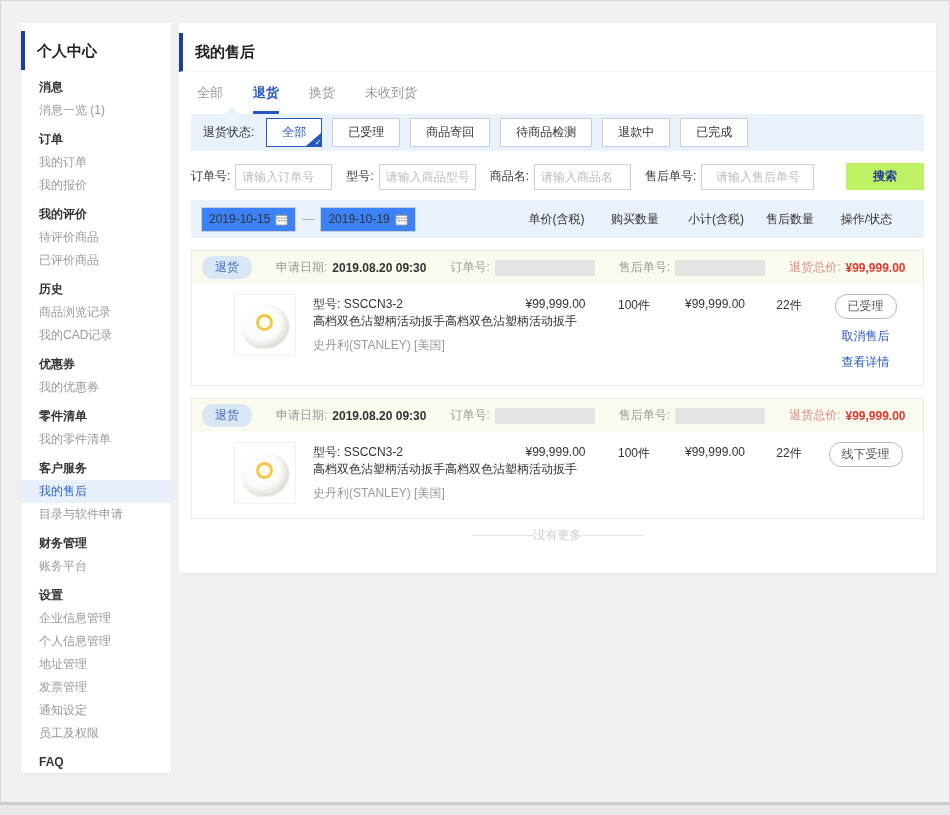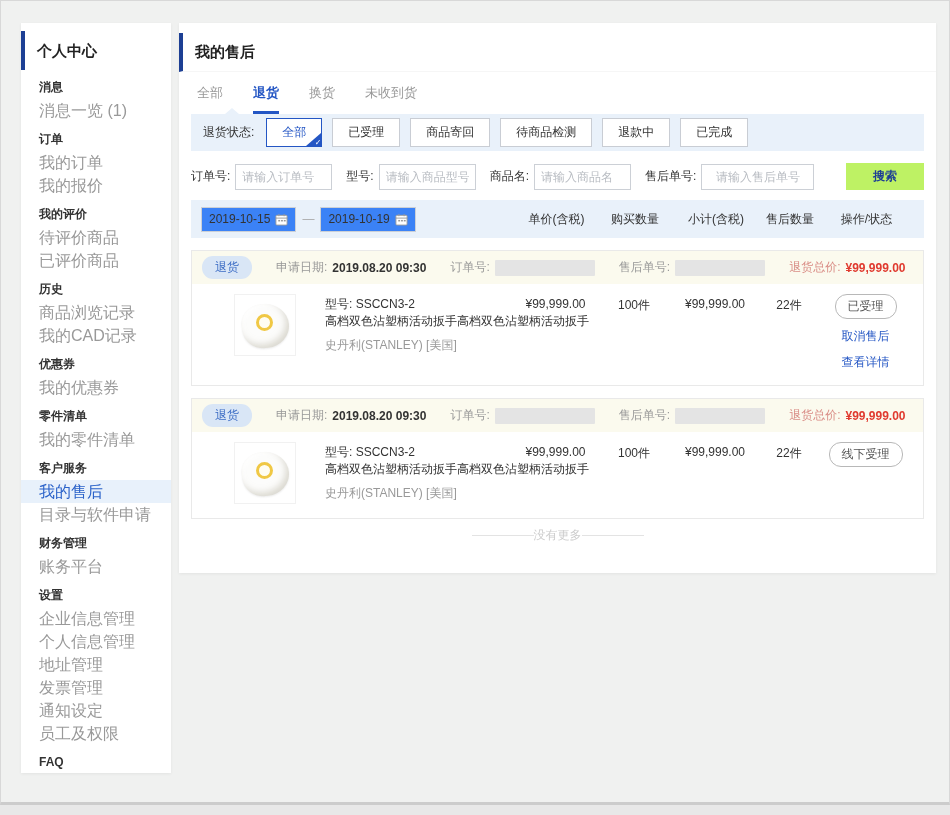--- a/index.html
+++ b/index.html
@@ -8,21 +8,21 @@
   .page { position:relative; width:950px; height:805px; background:#f0f1f0;
           border:1px solid #d8d8d8; border-bottom:3px solid #cccccc; overflow:hidden; }
 
   
   .sidebar { position:absolute; left:20px; top:22px; width:150px; height:750px;
              background:#fff; box-shadow:0 1px 3px rgba(0,0,0,.06); overflow:hidden; }
   .side-title { font-size:15px; font-weight:bold; color:#222; padding:11px 0 10px 12px;
                 border-left:4px solid #1d3f94; margin-top:8px; line-height:18px; }
   .side-section-heading { font-size:12px; font-weight:bold; color:#333;
                           padding:5px 0 5px 18px; margin-top:6px; line-height:13px; }
-  .side-item { font-size:16px; color:#999; padding:5px 0 5px 18px; line-height:13px; cursor:pointer; }
+  .side-item { font-size:12px; color:#999; padding:5px 0 5px 18px; line-height:13px; cursor:pointer; }
   .side-item.active { color:#2a62c9; background:#e8f1fb; }
 
   
   .main { position:absolute; left:178px; top:22px; width:757px; height:550px;
           background:#fff; box-shadow:0 1px 3px rgba(0,0,0,.06); }
   .main-title { font-size:15px; font-weight:bold; color:#222; padding:10px 0 10px 12px;
                 border-left:4px solid #1d3f94; margin:10px 0 0 0; line-height:18px;
                 border-bottom:1px solid #f6f6f6; }
   .tabs { display:flex; gap:30px; padding:12px 18px 0 18px; }
   .tab { font-size:13px; color:#999; padding-bottom:9px; cursor:pointer; }
@@ -71,21 +71,21 @@
            border-radius:11px; }
   .head-field { display:flex; align-items:center; font-size:12px; color:#999; gap:5px;
                 white-space:nowrap; }
   .head-field b { color:#333; font-weight:bold; }
   .redacted { display:inline-block; height:16px; background:#e4e4e4; border-radius:1px; }
   .redact-order { width:100px; } .redact-as { width:90px; }
   .total-label { color:#d98c85; }
   .total-price { color:#e03a2f; font-weight:bold; }
 
   .card-body { display:flex; padding:10px 10px 14px 10px; }
-  .prod { flex:1; display:flex; gap:29px; min-width:0;padding-left:32px; }
+  .prod { flex:1; display:flex; gap:17px; min-width:0;padding-left:32px; }
   .thumb { width:62px; height:62px; border:1px solid #f1f1f1; background:#fff;
            position:relative; flex:none; cursor:pointer; }
   .thumb .shape { position:absolute; left:7px; top:9px; width:47px; height:44px;
            background:#fcfcfb; border-radius:46% 54% 52% 48%; transform:rotate(-6deg);
            box-shadow:inset -3px -4px 6px rgba(190,185,170,.5), inset 2px 3px 4px #fff,
                       0 1px 2px rgba(0,0,0,.08); }
   .thumb .ring { position:absolute; left:21px; top:19px; width:17px; height:17px;
            border:3px solid #f0c845; border-radius:50%; background:#fffdf2; }
   .prod-info { padding-top:2px; min-width:0; }
   .prod-model { font-size:12px; color:#333; line-height:17px; white-space:nowrap; }

